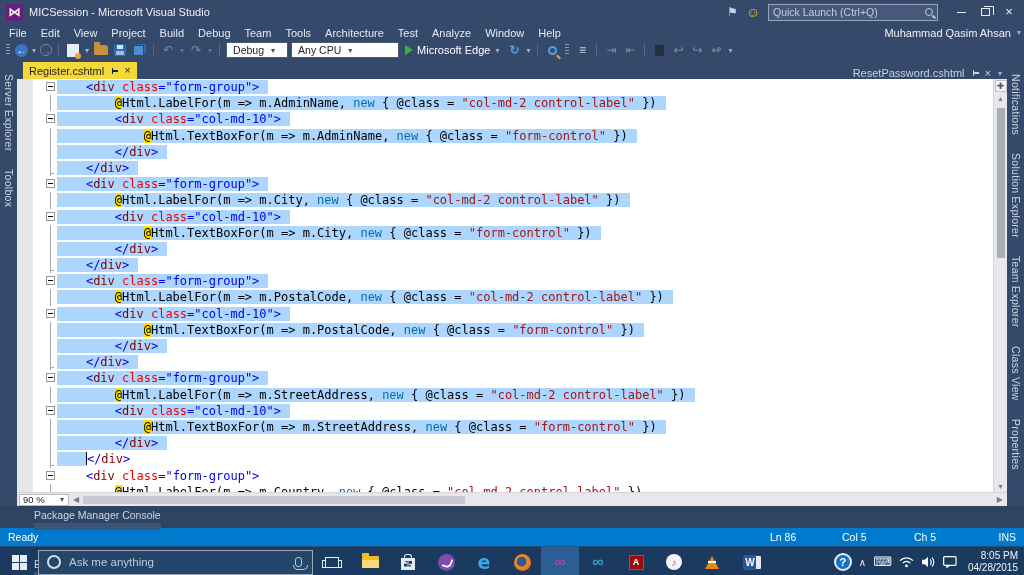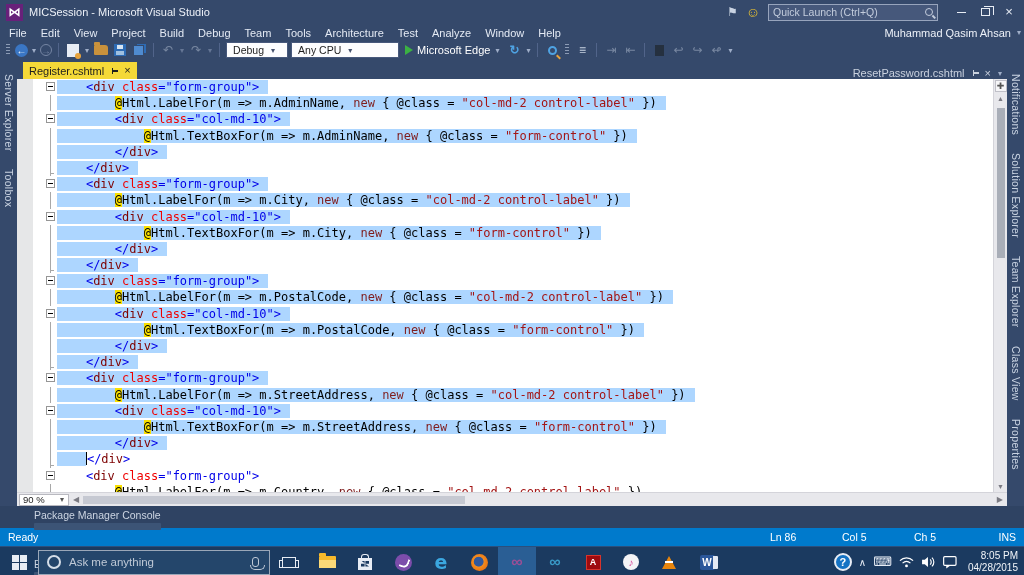--- a/index.html
+++ b/index.html
@@ -83,21 +83,21 @@
   .m-fold { width:14px; flex:none; position:relative; display:flex; justify-content:center; }
   .fold-box { width:9px; height:9px; border:1px solid #969696; background:#fff; margin-top:3px; position:relative; }
   .fold-box::after { content:""; position:absolute; left:1px; right:1px; top:3px; height:1px; background:#000; }
   .fold-line { width:1px; height:100%; background:#A8A8A8; }
   .fold-end { width:1px; height:100%; background:#A8A8A8; position:relative; }
   .fold-end::after { content:""; position:absolute; bottom:2px; left:0; width:4px; height:1px; background:#A8A8A8; }
   .code-text { white-space:pre; font-family:"DejaVu Sans Mono", monospace; font-size:12px; line-height:16.2px; }
   .selbg { background:#ADD6FF; }
   .selpad { padding-right:9px; }
   .tk-pl { color:#000; } .tk-dl { color:#0000E8; } .tk-tg { color:#7D0000; }
-  .tk-at { color:#F00000; } .tk-kw { color:#7f1d1d; } .tk-st { color:#A31515; }
+  .tk-at { color:#F00000; } .tk-kw { color:#0369a1;font-family:Liberation Mono, monospace; } .tk-st { color:#A31515; }
   .tk-rz { color:#000; background:#F8E000; }
   .cursor { display:inline-block; width:1px; height:13px; background:#000; vertical-align:-2px; }
 
   .vscroll { width:14px; background:#E8E8EC; flex:none; display:flex; flex-direction:column; align-items:center; border-left:1px solid #D4D4DA; }
   .vs-plus { width:12px; height:12px; background:#F6F6F8; border:1px solid #C0C0C8; color:#555; font-size:9px; display:flex; align-items:center; justify-content:center; margin:1px 0; }
   .vs-arrow { color:#7A7A82; font-size:7px; padding:2px 0; }
   .vs-thumb { width:8px; height:150px; background:#A9AEB8; margin-top:4px; }
   .vs-bottom { margin-top:auto; }
 
   .hscroll { height:14px; background:#E8E8EC; display:flex; align-items:center; border-top:1px solid #D4D4DA; }
@@ -117,21 +117,21 @@
   .sb-right { margin-left:auto; display:flex; }
   .sb-field { width:72px; } .sb-ins { width:30px; text-align:right; }
 
   
   .taskbar { height:31px; background:#1B3A60; display:flex; align-items:stretch; border-top:1px solid #2B4F7D; }
   .tb-cell { width:38px; display:flex; align-items:center; justify-content:center; position:relative; flex:none; }
   .tb-cell.open::after { content:""; position:absolute; bottom:0; left:5px; right:5px; height:2px; background:#76B9ED; }
   .tb-cell.active { background:#2A5E94; }
   .start-grid { display:grid; grid-template-columns:7px 7px; grid-template-rows:7px 7px; gap:1px; }
   .start-grid span { background:#E8EDF5; }
-  .search-box { width:232px; height:25px; align-self:center; background:#24466B; border:1px solid #9AA7B8; display:flex; align-items:center; gap:8px; padding:0 8px; color:#BFC9D6; flex:none; }
+  .search-box { width:275px; height:25px; align-self:center; background:#24466B; border:1px solid #9AA7B8; display:flex; align-items:center; gap:8px; padding:0 8px; color:#BFC9D6; flex:none; }
   .cortana-circle { width:14px; height:14px; border:2px solid #D5DEE8; border-radius:50%; }
   .search-text { flex:1; font-size:11.5px; }
   .mic { width:7px; height:10px; border:1px solid #BFC9D6; border-radius:3px; position:relative; margin-right:2px; }
   .mic::after { content:""; position:absolute; left:-3px; top:7px; width:13px; height:4px; border:1px solid #BFC9D6; border-top:none; border-radius:0 0 5px 5px; }
   .tv-rect { width:14px; height:11px; border:1px solid #E8EDF5; position:relative; }
   .tv-rect::before { content:""; position:absolute; left:-4px; top:2px; width:3px; height:6px; border:1px solid #E8EDF5; border-right:none; }
   .tv-rect::after { content:""; position:absolute; right:-4px; top:2px; width:3px; height:6px; border:1px solid #E8EDF5; border-left:none; }
   .folder { width:17px; height:12px; background:#F7B92C; border-radius:1px; position:relative; }
   .folder::before { content:""; position:absolute; top:-3px; left:0; width:7px; height:3px; background:#F7B92C; border-radius:1px 1px 0 0; }
   .folder::after { content:""; position:absolute; bottom:0; left:0; width:17px; height:8px; background:#FBD978; }

